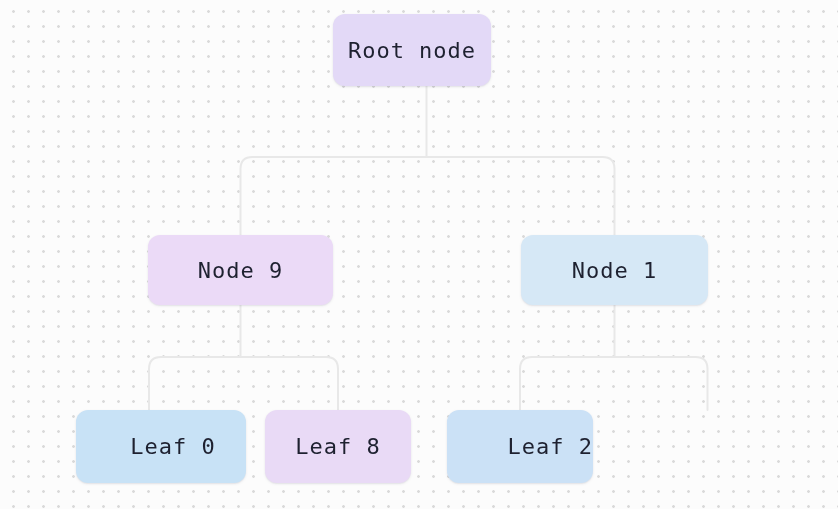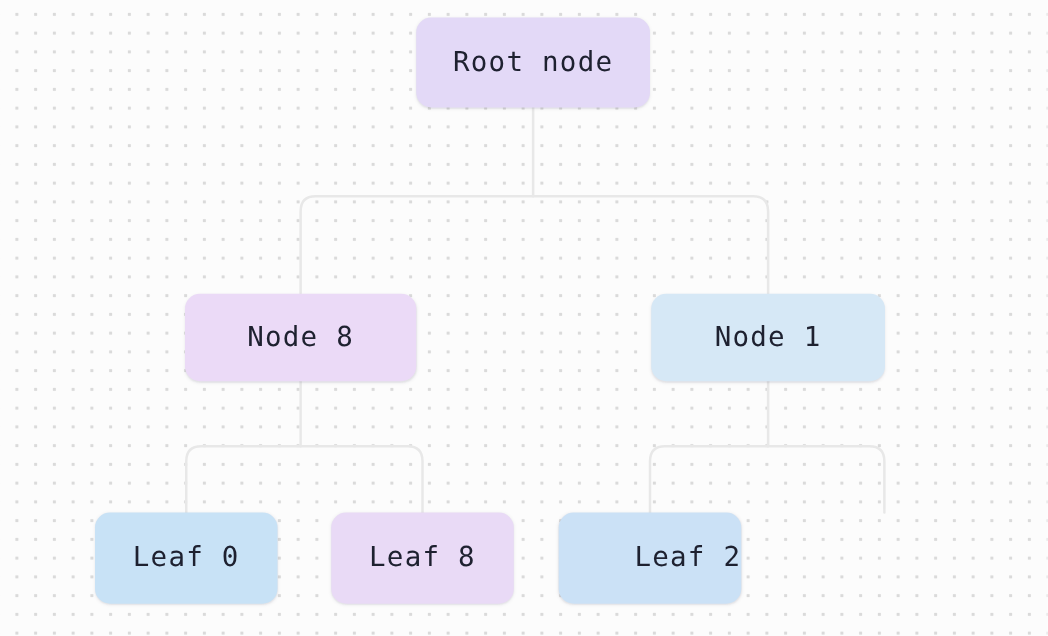--- a/index.html
+++ b/index.html
@@ -37,24 +37,24 @@
     border-radius: 12px;
     box-shadow: 0 1px 3px rgba(30, 30, 60, 0.08), 0 1px 1px rgba(30, 30, 60, 0.05);
   }
   .node .label {
     font-size: 22px;
     font-weight: 500;
     letter-spacing: 1px;
     color: var(--text, #1e2130);
     white-space: nowrap;
   }
-  .n-root  { left: 333px; top: 14px;  width: 187px; height: 72px; }
+  .n-root  { left: 333px; top: 14px;  width: 158px; height: 72px; }
   .n-node0 { left: 148px; top: 235px; width: 185px; height: 70px; }
   .n-node1 { left: 521px; top: 235px; width: 187px; height: 70px; }
-  .n-leaf0 { left: 76px;  top: 410px; width: 146px; height: 73px; }
+  .n-leaf0 { left: 76px;  top: 410px; width: 146px; height: 73px; padding-left: 24px; }
   .n-leaf1 { left: 265px; top: 410px; width: 146px; height: 73px; }
   .n-leaf2 { left: 447px; top: 410px; width: 146px; height: 73px; justify-content: flex-end; }
   .n-leaf3 { left: 634px; top: 410px; width: 147px; height: 73px; }
 </style>
 </head>
 <body>
 
 <div class="stage">
 
   <svg class="connectors" viewBox="0 0 838 509" xmlns="http://www.w3.org/2000/svg" aria-hidden="true">
@@ -64,21 +64,21 @@
     <path d="M149 410 V369 Q149 357 161 357 L326 357 Q338 357 338 369 V410"></path>
     <path d="M614.5 305 V357"></path>
     <path d="M520 410 V369 Q520 357 532 357 L695.5 357 Q707.5 357 707.5 369 V410"></path>
   </svg>
 
   <div class="node n-root" style="background-color: rgb(227, 217, 247);">
     <span class="label">Root node</span>
   </div>
 
   <div class="node n-node0" style="background-color: rgb(235, 218, 247);">
-    <span class="label">Node 8</span>
+    <span class="label">Node 9</span>
   </div>
 
   <div class="node n-node1" style="background-color: rgb(214, 232, 246);">
     <span class="label">Node 1</span>
   </div>
 
   <div class="node n-leaf0" style="background-color: rgb(200, 226, 246);">
     <span class="label">Leaf 0</span>
   </div>
 

